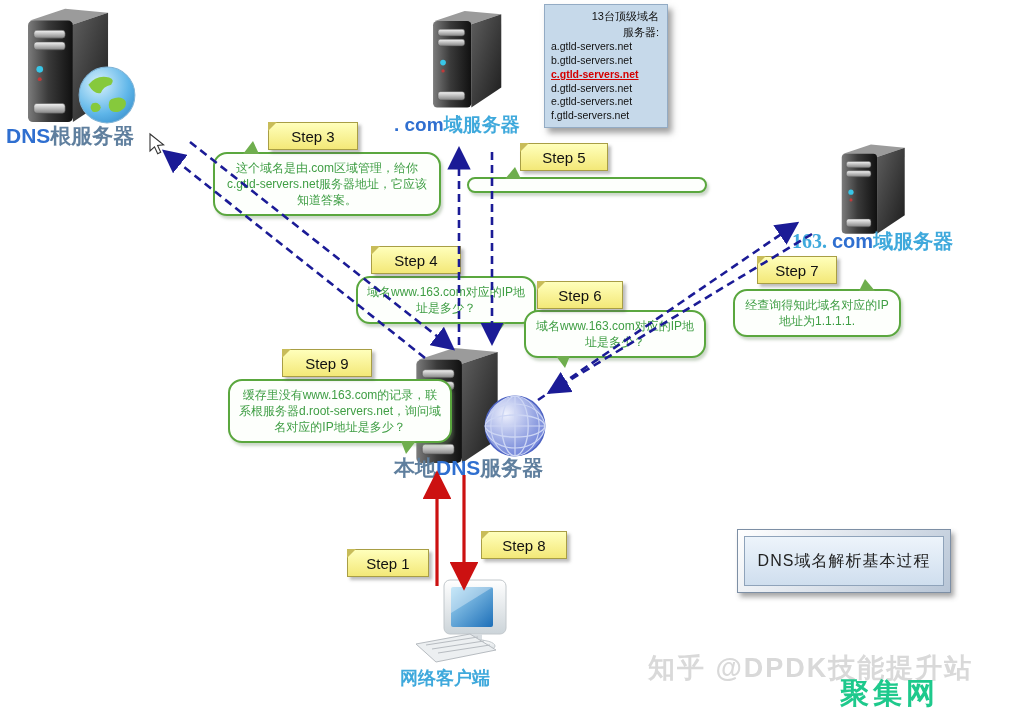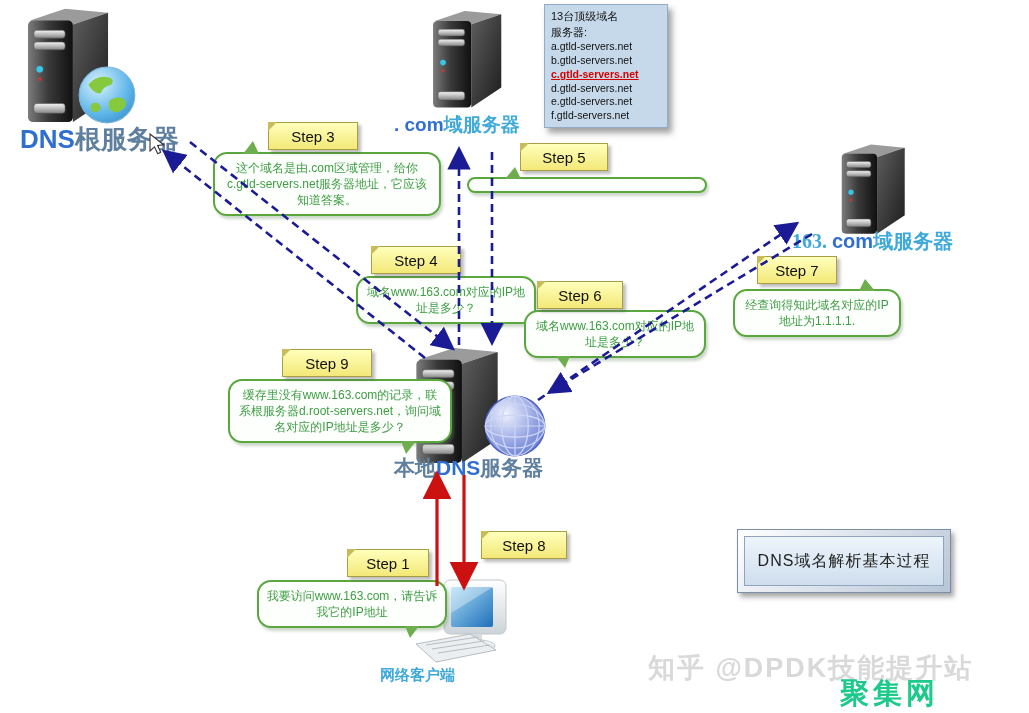--- a/index.html
+++ b/index.html
@@ -5,21 +5,21 @@
   html,body{margin:0;padding:0;background:#fff;}
   .stage{position:relative;width:1029px;height:713px;background:#ffffff;overflow:hidden;
          font-family:"Liberation Sans","DejaVu Sans",sans-serif;}
   .ill{position:absolute;}
   .ill svg{width:100%;height:100%;display:block;}
   
   .listbox{position:absolute;background:#c6d9ea;border:1px solid #93abc4;
            box-shadow:4px 5px 6px rgba(70,70,70,.5);
            padding:4px 2px 4px 6px;font-size:10.5px;color:#101010;line-height:1.32;z-index:10;}
   .lb-title{font-size:11px;margin-bottom:1px;}
-  .lb-title.center{text-align:left;padding-right:6px;}
+  .lb-title.center{text-align:right;padding-right:6px;}
   .lb-item{white-space:nowrap;}
   .hl{color:var(--highlight-red,#d40000);font-weight:bold;text-decoration:underline;}
   .lb-ellipsis{text-align:center;letter-spacing:4px;font-weight:bold;padding-right:8px;}
   
   .tab{position:absolute;width:88px;background:linear-gradient(180deg,#ffffbb,#f3e878);
        border:1px solid #a89e45;box-shadow:3px 3px 3px rgba(90,90,90,.4);
        font-size:15px;color:#111;text-align:center;padding:5px 0 4px 0;z-index:22;}
   .tab::before{content:"";position:absolute;left:-1px;top:-1px;width:0;height:0;border-style:solid;
        border-width:9px 9px 0 0;border-color:#c8bc59 transparent transparent transparent;}
   
@@ -166,33 +166,33 @@
     <polygon points="37,9 79,9 37,35" fill="rgba(255,255,255,0.35)"></polygon>
     <rect x="52" y="56" width="16" height="8" fill="#d8dde1"></rect>
     <ellipse cx="60" cy="68" rx="21" ry="6.5" fill="url(#gMon)" stroke="#c2c8cc"></ellipse>
     <polygon points="2,66 56,56 82,72 22,84" fill="#eceff1" stroke="#b7bcc1"></polygon>
     <line x1="12" y1="67" x2="64" y2="59" stroke="#b7bcc1"></line>
     <line x1="18" y1="71" x2="70" y2="63" stroke="#b7bcc1"></line>
     <line x1="24" y1="75" x2="76" y2="67" stroke="#b7bcc1"></line>
       </svg>
     </div>
 
-  <div class="label" style="left:20px;top:122px;font-size:26px">
+  <div class="label" style="left:6px;top:122px;font-size:21px">
     <span class="en">DNS</span><span class="steel">根服务器</span>
   </div>
   <div class="label" style="left:394px;top:112px;font-size:19px">
     <span class="en">. com</span><span class="cyan">域服务器</span>
   </div>
   <div class="label" style="left:792px;top:228px;font-size:20px">
     <span class="cyan serif">163. </span><span class="en">com</span><span class="cyan">域服务器</span>
   </div>
   <div class="label" style="left:394px;top:454px;font-size:21px">
     <span class="steel">本地</span><span class="en">DNS</span><span class="steel">服务器</span>
   </div>
-  <div class="label cyan" style="left:380px;top:666px;font-size:15px">网络客户端</div>
+  <div class="label cyan" style="left:400px;top:666px;font-size:18px">网络客户端</div>
 
 
   <div class="listbox" style="left:544px;top:4px;width:114px">
     <div class="lb-title center">13台顶级域名</div>
     <div class="lb-title center">服务器:</div>
     <div class="lb-item">a.gtld-servers.net</div>
     <div class="lb-item">b.gtld-servers.net</div>
     <div class="lb-item hl">c.gtld-servers.net</div>
     <div class="lb-item">d.gtld-servers.net</div>
     <div class="lb-item">e.gtld-servers.net</div>
@@ -201,24 +201,20 @@
 
   <div class="tab" style="left:347px;top:549px;width:80px">Step 1</div>
   <div class="tab" style="left:282px;top:349px">Step 9</div>
   <div class="tab" style="left:268px;top:122px">Step 3</div>
   <div class="tab" style="left:371px;top:246px">Step 4</div>
   <div class="tab" style="left:520px;top:143px;width:86px">Step 5</div>
   <div class="tab" style="left:537px;top:281px;width:84px">Step 6</div>
   <div class="tab" style="left:757px;top:256px;width:78px">Step 7</div>
   <div class="tab" style="left:481px;top:531px;width:84px">Step 8</div>
 
-  <div class="bubble" style="left:257px;top:580px;width:172px">
-    <i class="tail" style="right:26px;bottom:-12px;border-width:12px 9px 0 5px;border-color:#6fae4e transparent transparent transparent"></i>
-    <span>我要访问www.163.com，请告诉我它的IP地址</span>
-  </div>
   <div class="bubble" style="left:228px;top:379px;width:206px">
     <i class="tail" style="right:34px;bottom:-13px;border-width:13px 10px 0 5px;border-color:#6fae4e transparent transparent transparent"></i>
     <span>缓存里没有www.163.com的记录，联系根服务器d.root-servers.net，询问域名对应的IP地址是多少？</span>
   </div>
   <div class="bubble" style="left:213px;top:152px;width:210px">
     <i class="tail" style="left:28px;top:-13px;border-width:0 6px 13px 10px;border-color:transparent transparent #6fae4e transparent"></i>
     <span>这个域名是由.com区域管理，给你c.gtld-servers.net服务器地址，它应该知道答案。</span>
   </div>
   <div class="bubble" style="left:356px;top:276px;width:162px">
     <i class="tail" style="right:28px;bottom:-12px;border-width:12px 9px 0 5px;border-color:#6fae4e transparent transparent transparent"></i>

